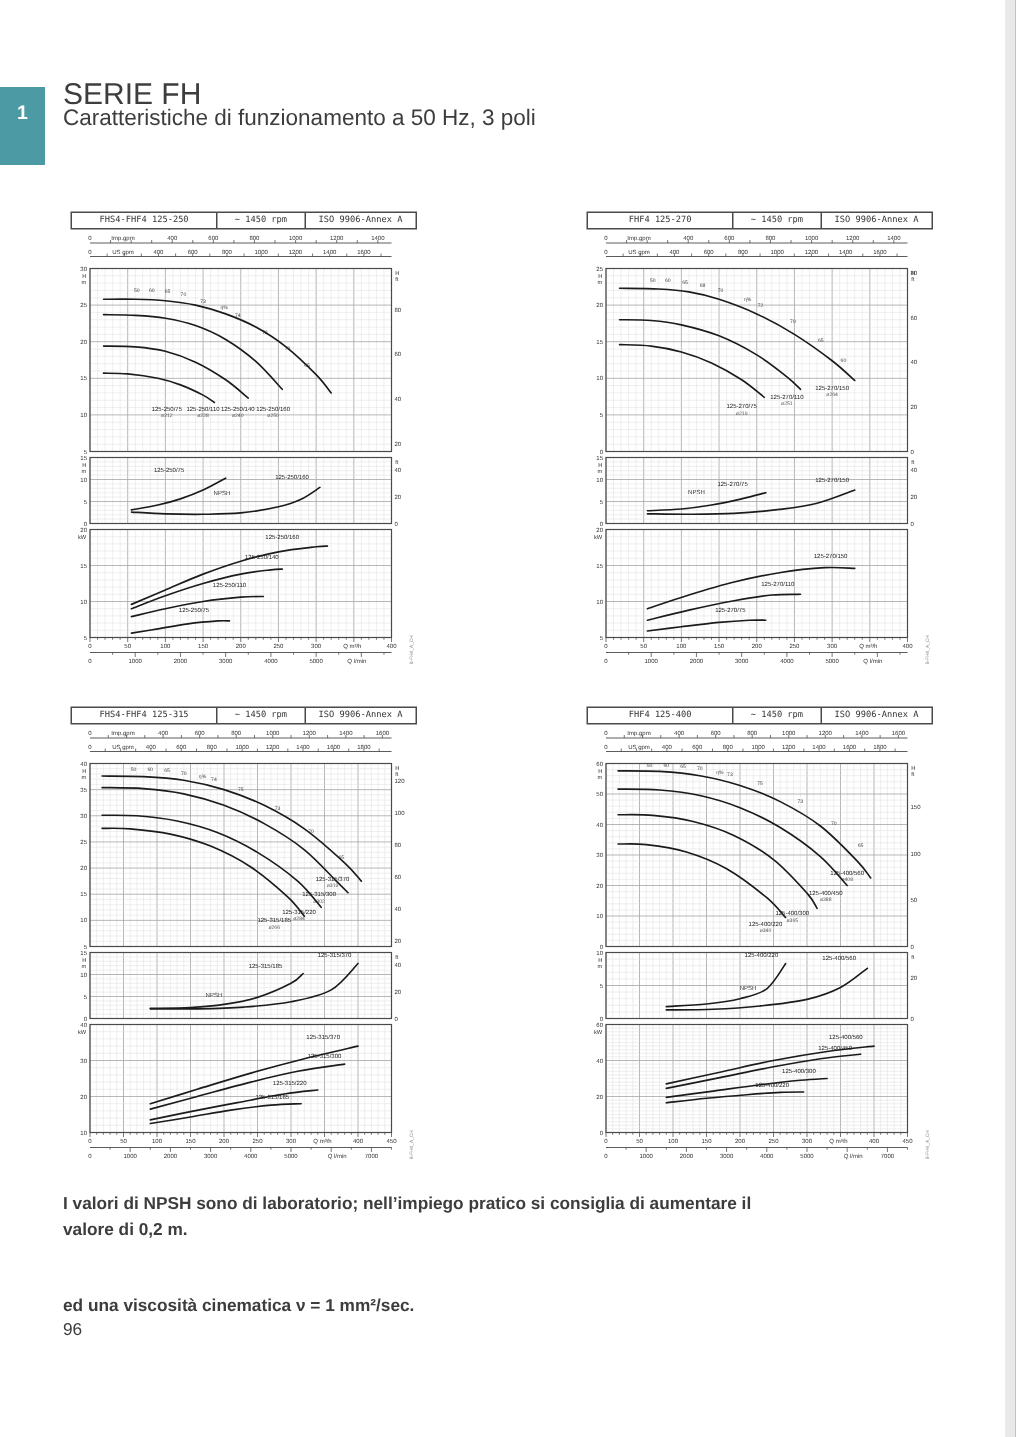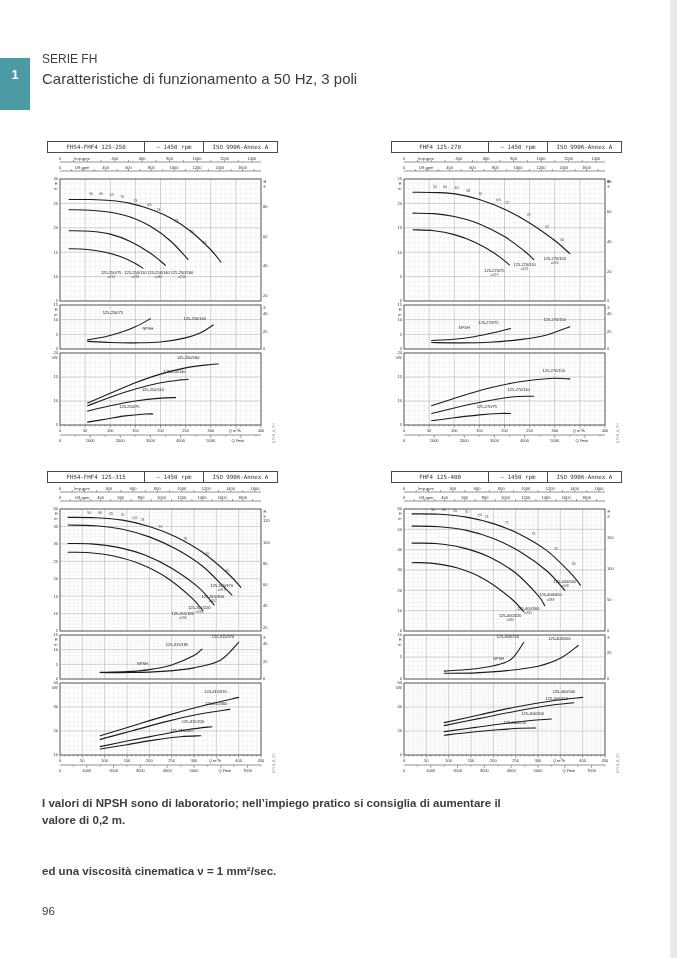--- a/index.html
+++ b/index.html
@@ -1,33 +1,33 @@
 <!DOCTYPE html>
 <html><head>
 <meta charset="utf-8">
 <style>
   html,body{margin:0;padding:0;background:#888;}
   .page{position:relative;width:677px;height:958px;background:#ffffff;overflow:hidden;
         font-family:"Liberation Sans",sans-serif;color:#3d3d3d;}
   .scan-edge{position:absolute;right:0;top:0;width:7px;height:100%;background:#e9e9e9;}
   .tab{position:absolute;left:0;top:58px;width:30px;height:52px;background:#4c9aa4;
        color:#fff;font-weight:bold;font-size:13px;text-align:center;padding-top:9px;box-sizing:border-box;}
-  .title1{position:absolute;left:42px;top:52px;font-size:12px;color:#3d3d3d;}
+  .title1{position:absolute;left:42px;top:52px;font-size:20px;color:#3d3d3d;}
   .title2{position:absolute;left:42px;top:70px;font-size:15px;color:#3d3d3d;}
   .panel{position:absolute;width:231px;height:304px;}
   .phead{display:flex;height:12px;border:0.7px solid #4a4a4a;box-sizing:border-box;
          font-family:"DejaVu Sans Mono",monospace;font-size:5.8px;color:#333;
          align-items:center;text-align:center;}
   .hc{height:100%;display:flex;align-items:center;justify-content:center;box-sizing:border-box;}
   .hc1{width:42%;}
   .hc2{width:26%;border-left:0.7px solid #4a4a4a;border-right:0.7px solid #4a4a4a;}
   .hc3{width:32%;}
   svg.plot{display:block;width:231px;height:292px;}
   .foot{position:absolute;left:42px;width:470px;font-size:11.5px;line-height:17px;color:#3d3d3d;font-weight:bold;}
-  .pagenum{position:absolute;left:42px;top:881px;font-size:11.5px;color:#3d3d3d;margin-top:24px;}
+  .pagenum{position:absolute;left:42px;top:881px;font-size:11.5px;color:#3d3d3d;}
 </style>
 </head>
 <body>
 
 <div class="page">
   <div class="tab">
     <span>1</span>
   </div>
   <div class="title1">SERIE FH</div>
   <div class="title2">Caratteristiche di funzionamento a 50 Hz, 3 poli</div>

